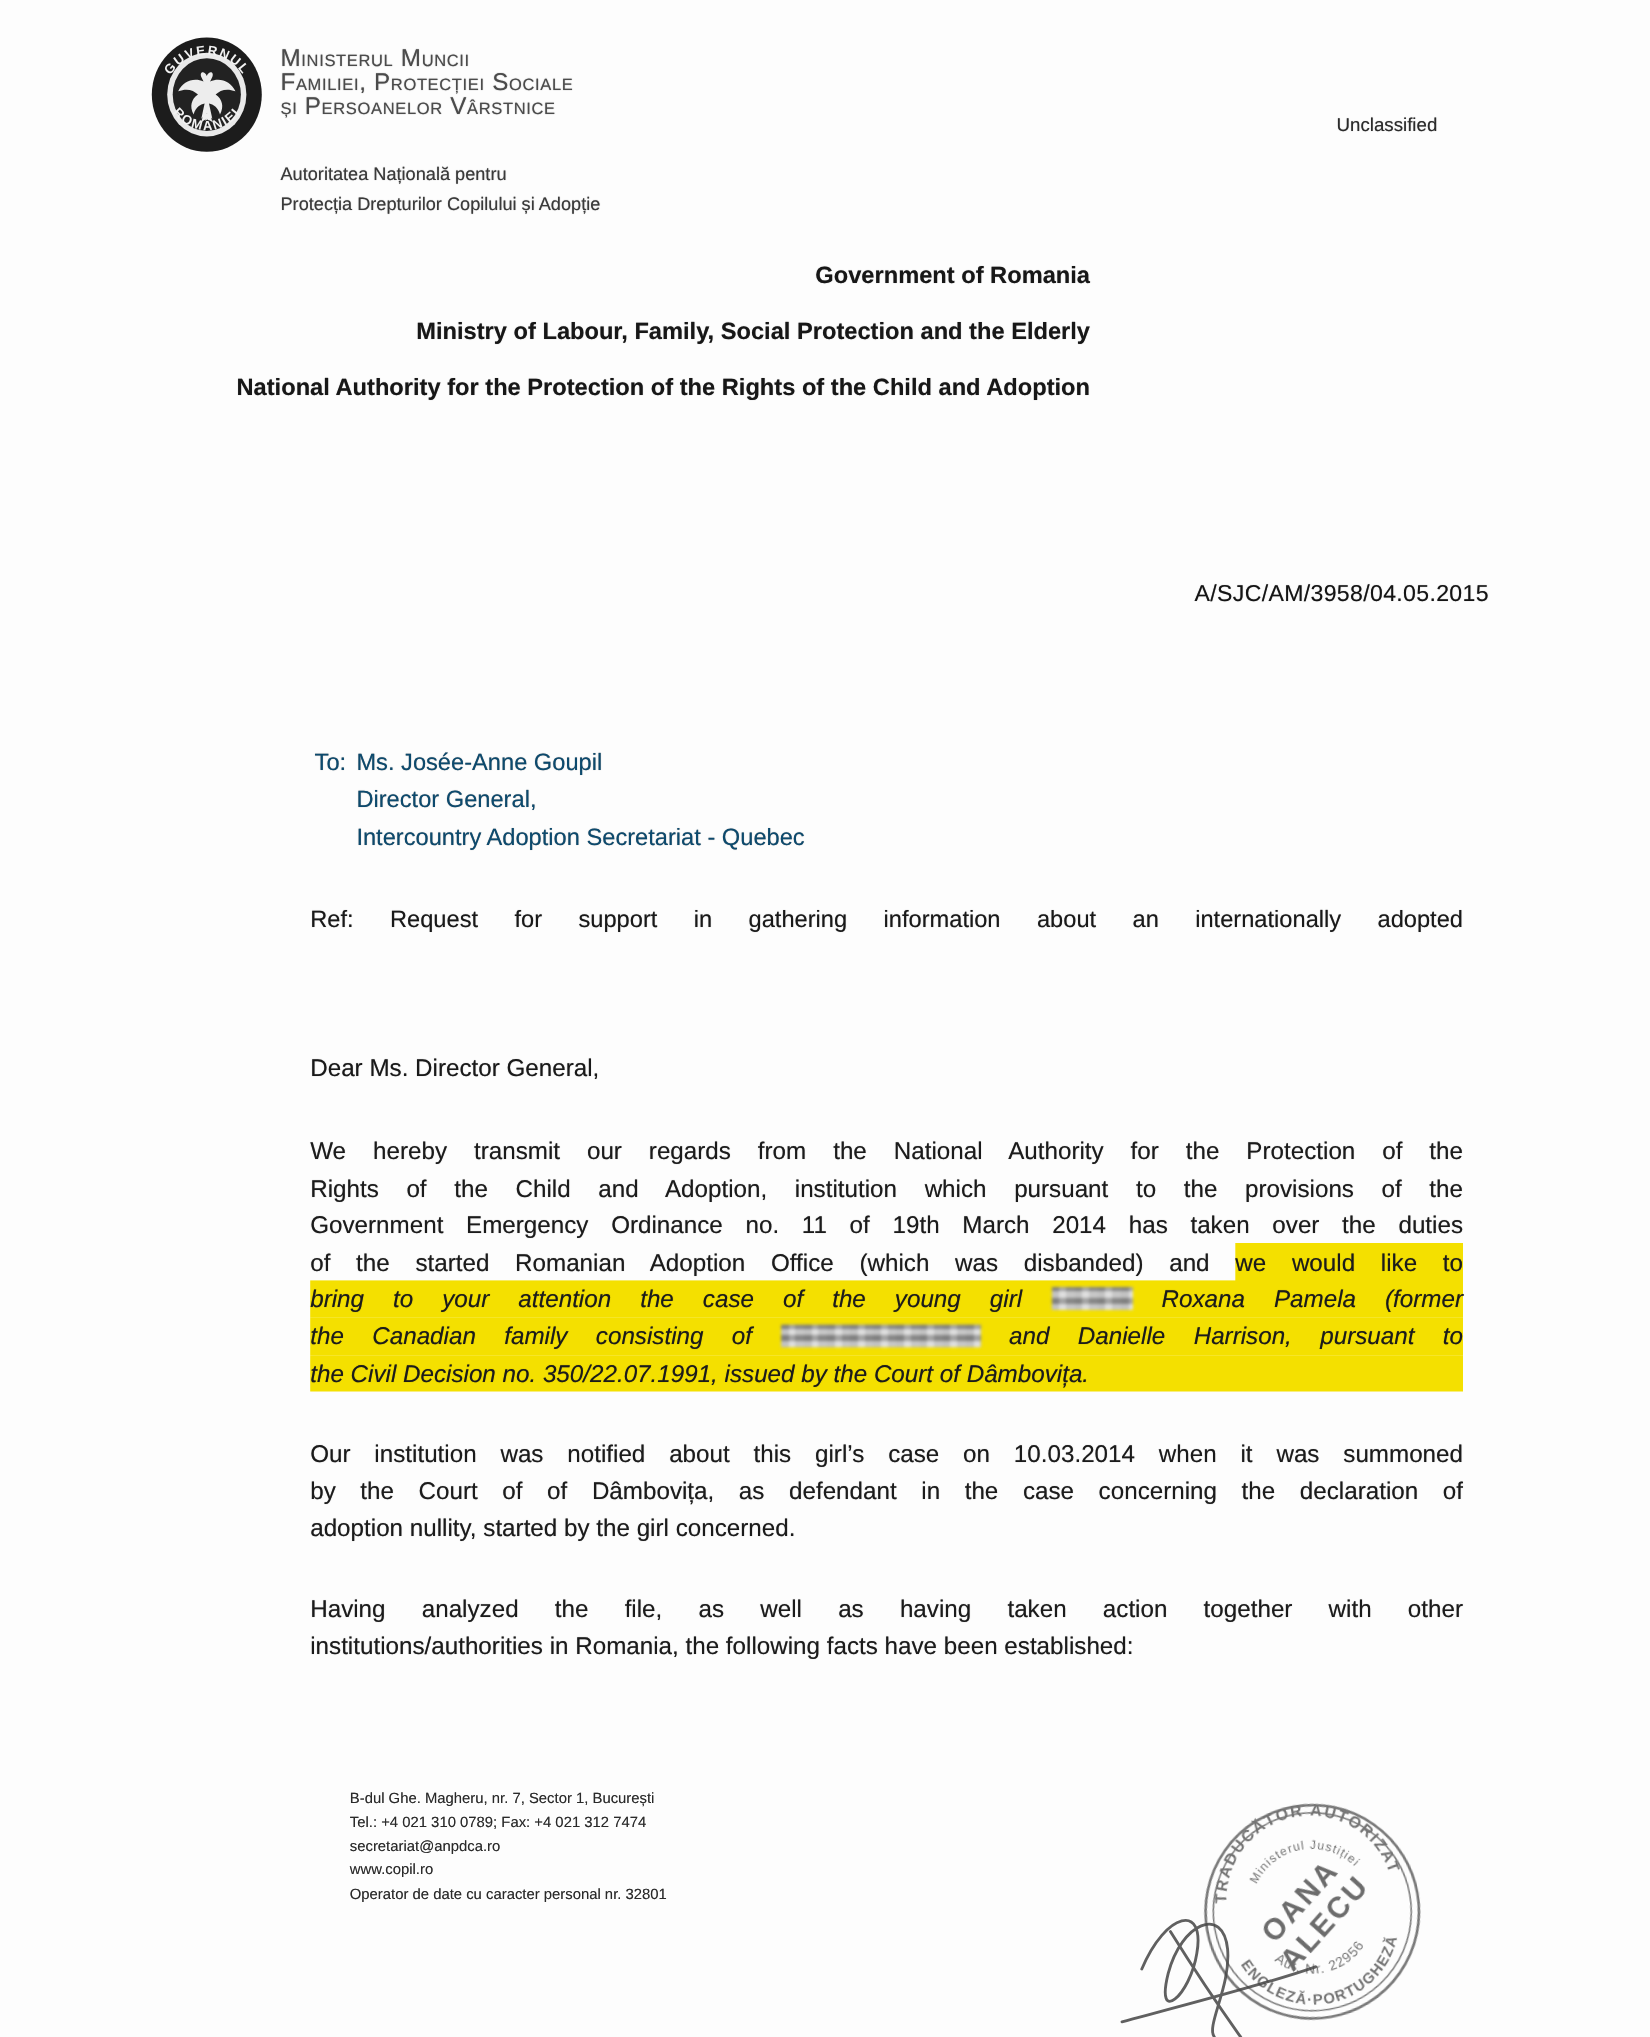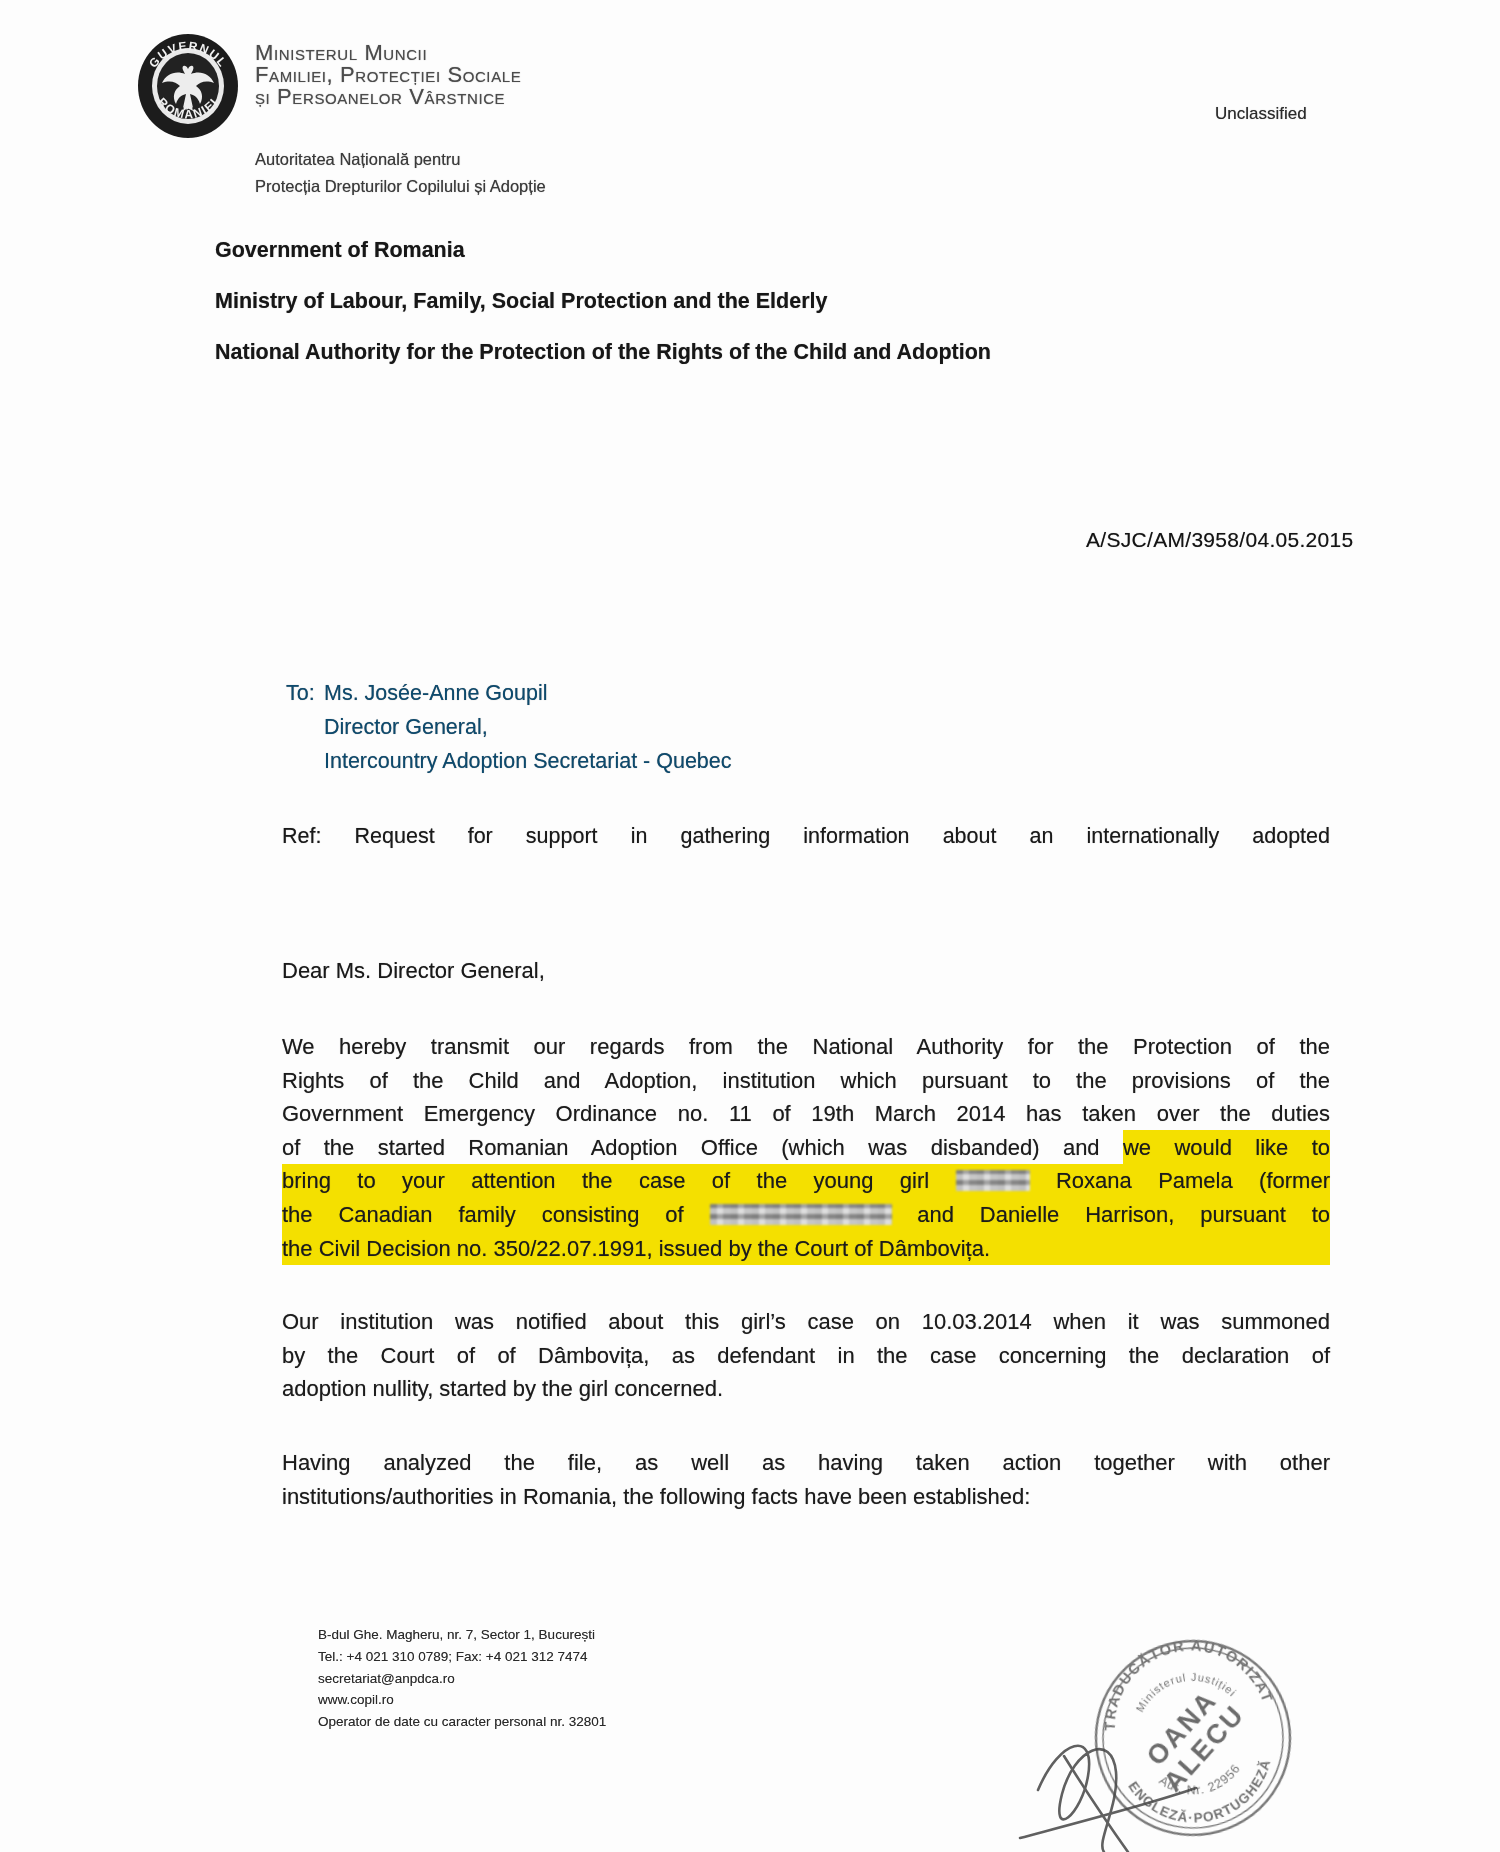--- a/index.html
+++ b/index.html
@@ -13,42 +13,42 @@
   .seal-svg{position:absolute;left:134px;top:30px;}
   .ministry{position:absolute;left:255px;top:42px;color:#4b4b4b;
     font-variant:small-caps;font-size:22px;line-height:22px;letter-spacing:0.6px;
     text-shadow:0 0 1px rgba(60,60,60,0.6);}
   .authority{position:absolute;left:255px;top:146px;color:#3a3a3a;
     font-size:16.5px;line-height:27px;text-shadow:0 0 0.8px rgba(40,40,40,0.6);}
   .classification{position:absolute;left:1183px;top:104px;font-size:17px;color:#2b2b2b;margin-left:32px;}
 
   
   .header-en{position:absolute;left:215px;top:238px;font-weight:bold;font-size:21.5px;color:#171717;}
-  .header-en div{height:51px;}
+  .header-en div{height:51px;text-align:right;}
 
   .ref-number{position:absolute;top:528px;left:1086px;font-size:21px;letter-spacing:0.3px;color:#141414;}
 
   
   .recipient{position:absolute;left:286px;top:676px;font-size:21.5px;line-height:34px;color:#0c4a6e;}
   .rcpt-label{display:inline-block;width:38px;}
   .rcpt-indent{padding-left:38px;}
 
   
   .subject{position:absolute;left:282px;top:818px;width:1048px;font-size:21.5px;line-height:36px;color:#191919;}
   .subject .l1{text-align:justify;text-align-last:justify;}
   .subject .l2{padding-left:40px;}
 
   .salutation{position:absolute;left:282px;top:958px;font-size:22px;color:#191919;text-align:center;}
 
   
   #letter-body{position:absolute;left:282px;top:1030px;width:1048px;font-size:22px;color:#1b1b1b;}
   .para{margin:0 0 40px 0;}
   .line{height:33.6px;line-height:33.6px;white-space:nowrap;text-align:left;}
   .line.just{white-space:normal;text-align:justify;text-align-last:justify;height:33.6px;overflow:visible;}
-  .line.hl{background:var(--hl);}
+  .line.hl{background:var(--hl);font-style:italic;}
   .hlseg{background:var(--hl);padding:5px 0 6px 0;}
   .redact{
     display:inline-block;height:21px;vertical-align:-3px;border-radius:1px;
     background:
       repeating-linear-gradient(0deg, rgba(235,235,235,0.55) 0 6px, rgba(110,110,110,0.45) 6px 11px),
       repeating-linear-gradient(90deg, #8f8f8f 0 7px, #cfcfcf 7px 13px, #9b9b9b 13px 21px);
     filter:blur(1.3px);
   }
 
   

